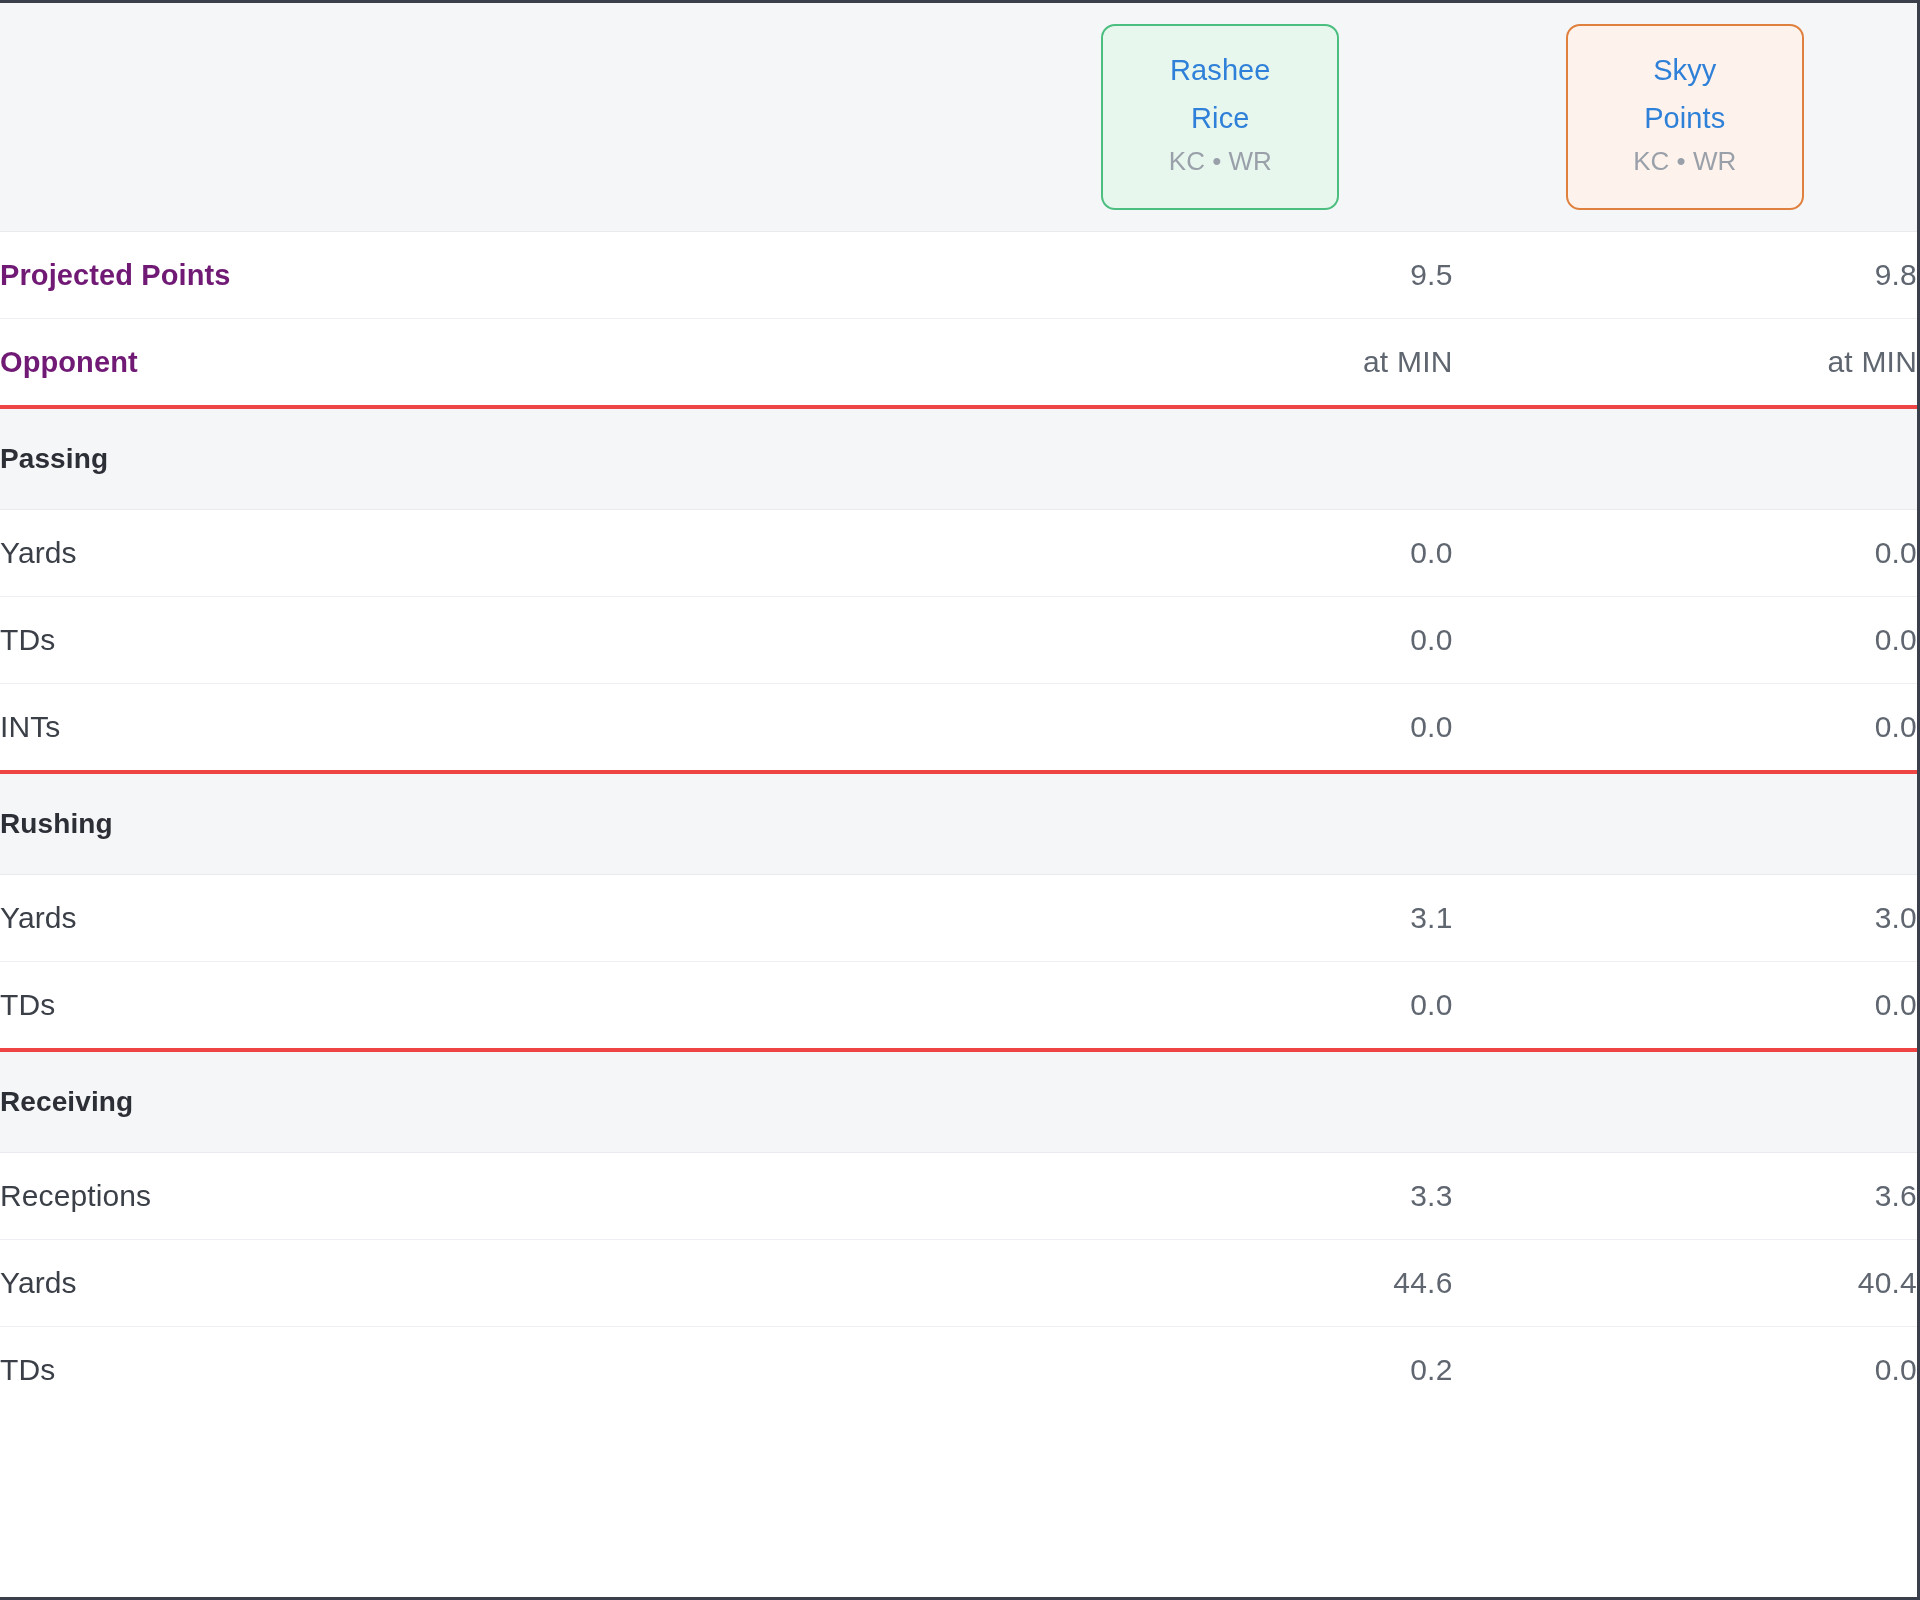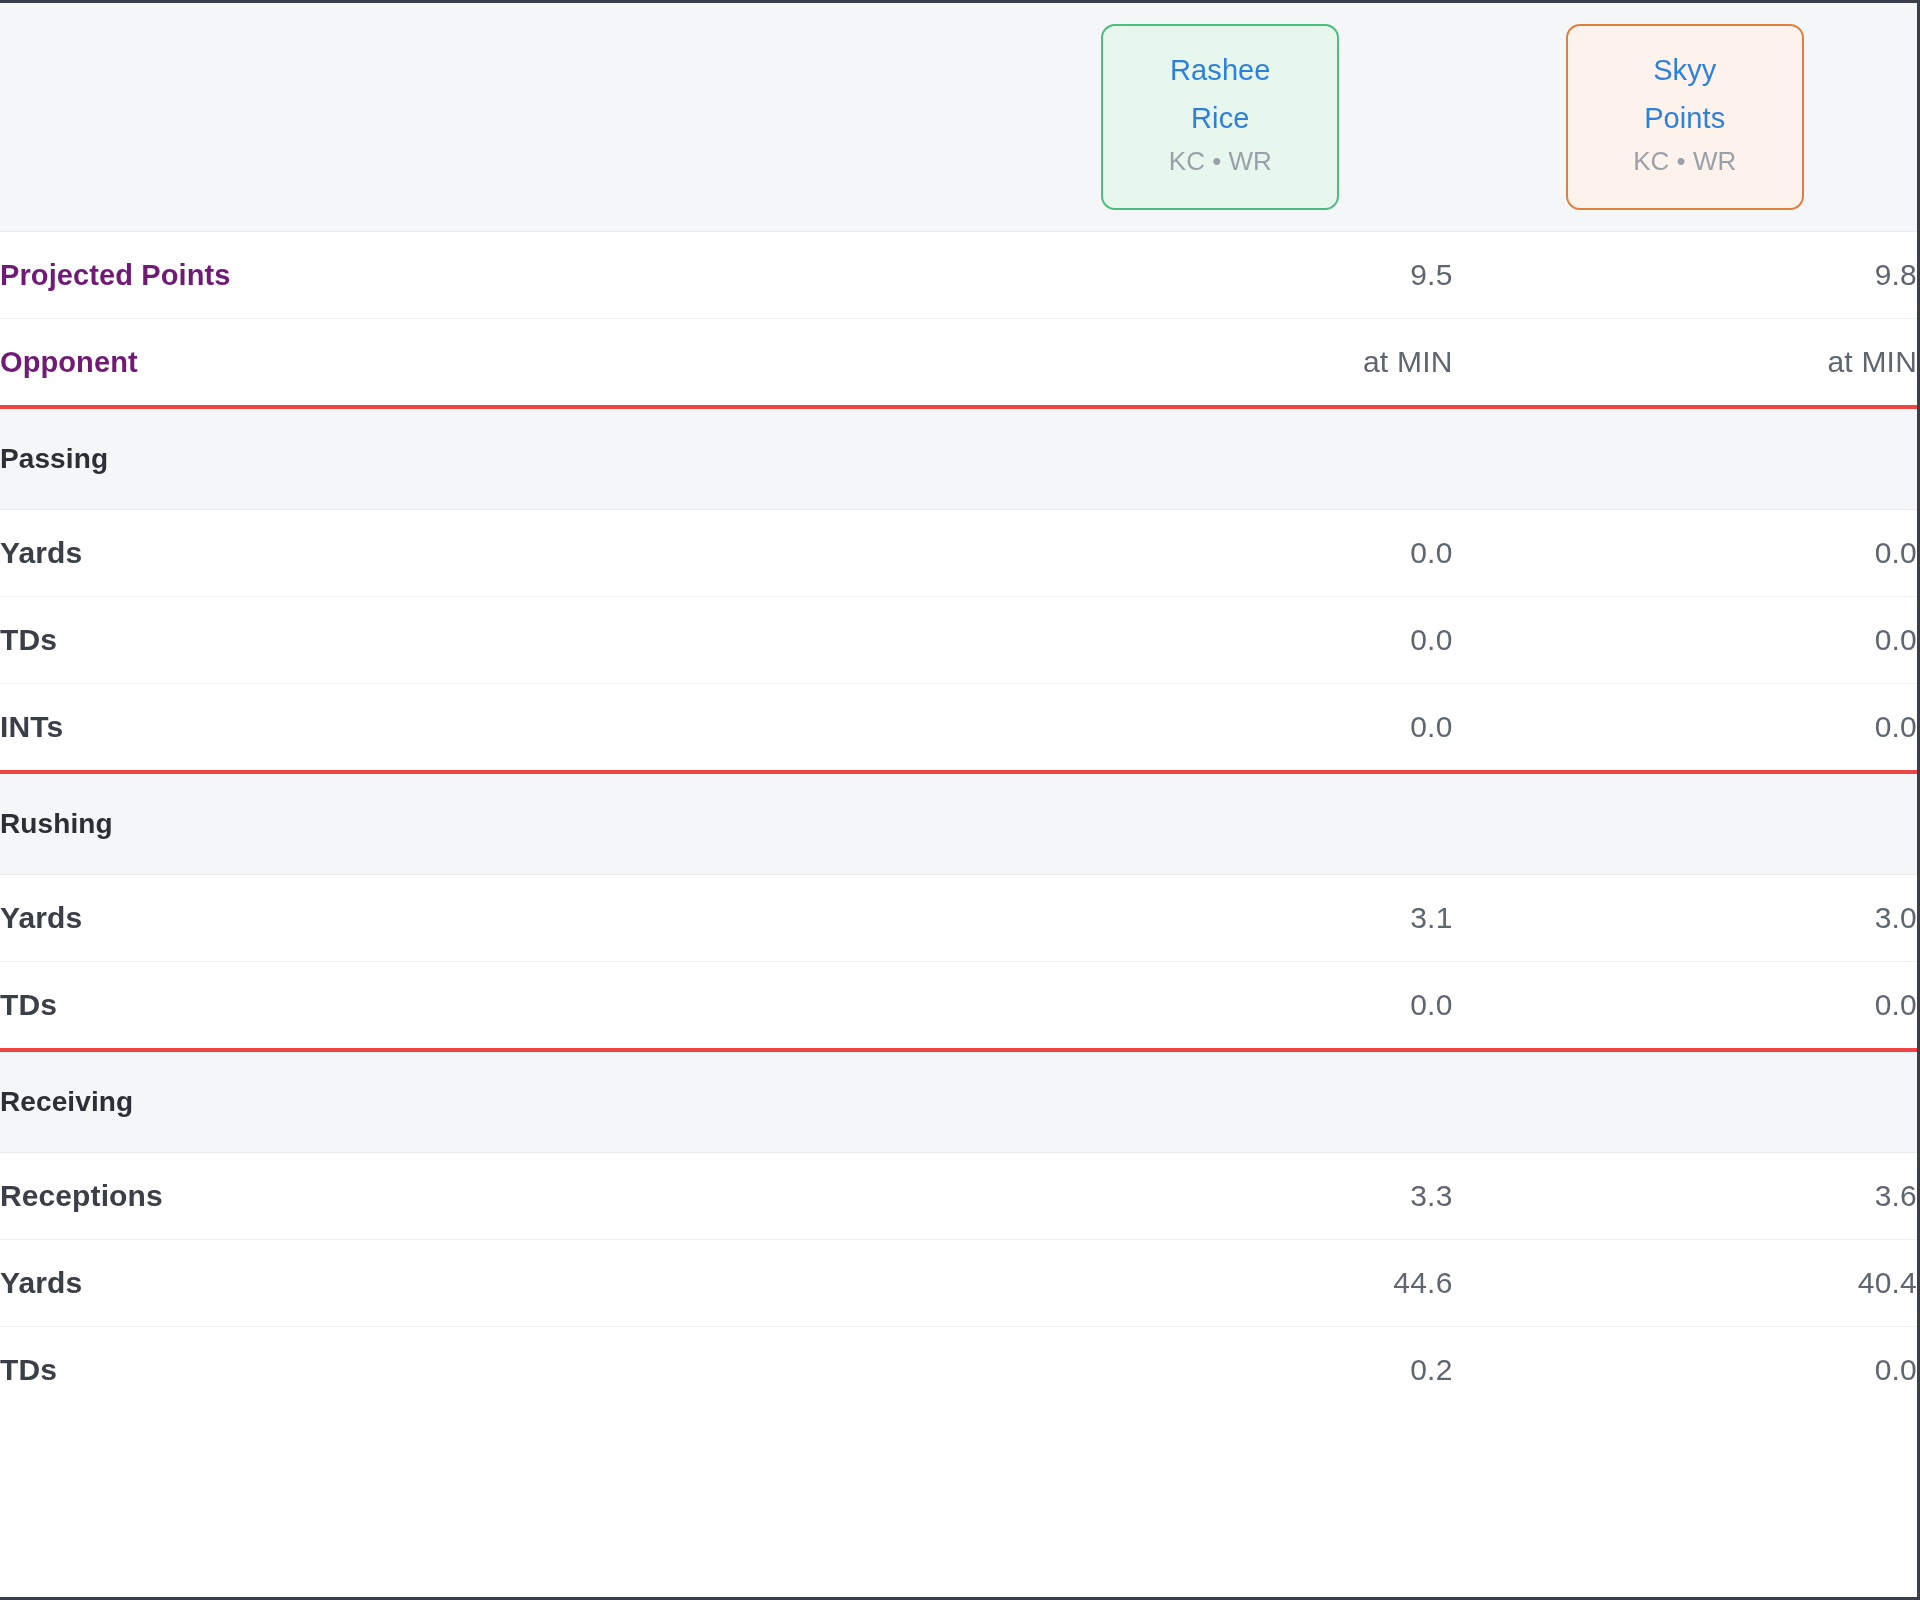--- a/index.html
+++ b/index.html
@@ -113,21 +113,21 @@
     height: 86px;
     padding: 0;
   }
   tr.data-row:last-child td {
     border-bottom: none;
   }
 
   .stat-label {
     font-size: 30px;
     color: #3b3f47;
-    font-weight: 700;
+    font-weight: 400;
     padding-left: 50px;
     letter-spacing: 0.1px;
     white-space: nowrap;
   }
   .stat-label.strong {
     font-weight: 700;
     color: #701a75;
     font-size: 29px;
   }
 

